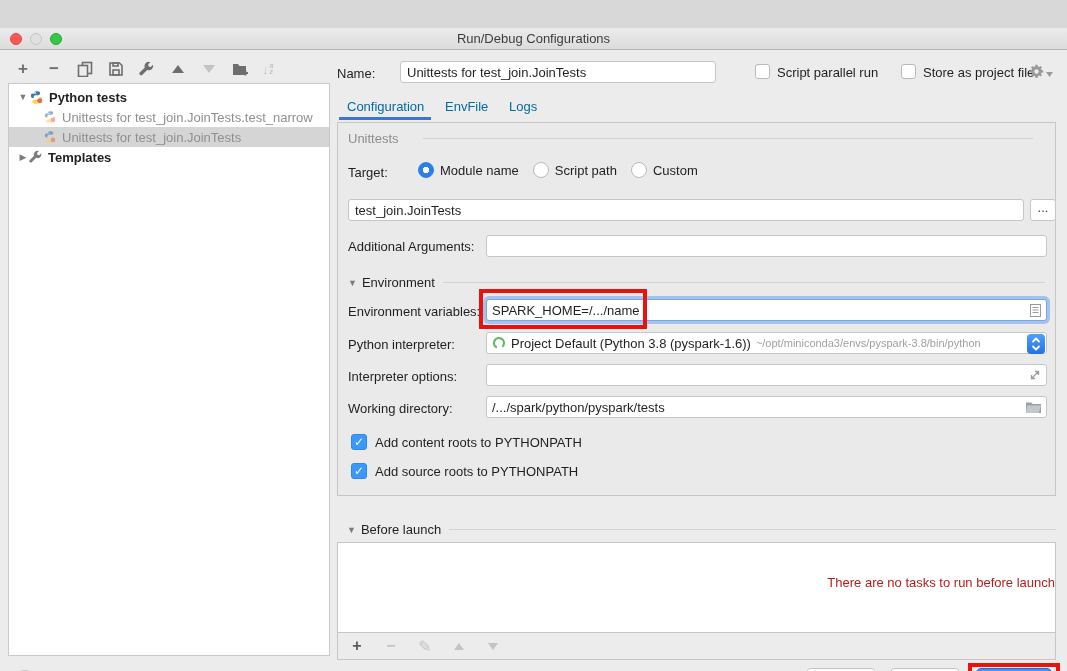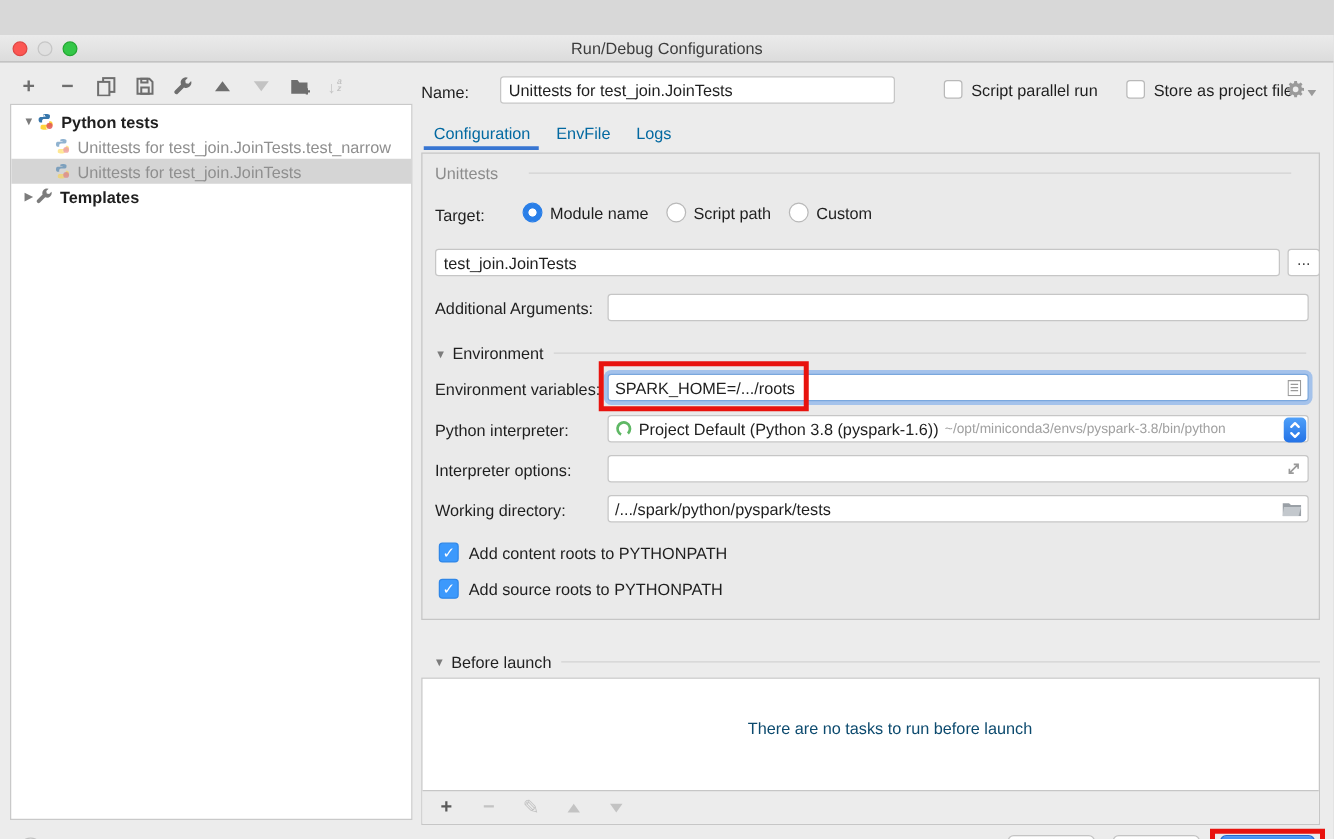--- a/index.html
+++ b/index.html
@@ -71,21 +71,21 @@
   .fieldwrap .greypath{color:#a0a0a0;font-size:11px;margin-left:5px;white-space:nowrap;overflow:hidden;}
   .stepper{position:absolute;right:1px;top:1px;width:18px;height:20px;border-radius:4px;
     background:linear-gradient(#4fa0f9,#2372e6);display:flex;flex-direction:column;align-items:center;justify-content:center;}
   .redbox{position:absolute;border:4px solid #e8130e;z-index:20;pointer-events:none;}
   .cbrow{position:absolute;display:flex;align-items:center;}
   .cbrow .cbx{width:16px;height:16px;border-radius:3px;background:#3c99fc;border:1px solid #2f87e8;color:#fff;
     font-size:12px;display:flex;align-items:center;justify-content:center;flex:none;}
   .cbrow span.lbl{margin-left:8px;}
   
   .tasksbox{position:absolute;left:337px;top:514px;width:719px;height:118px;border:1px solid #c6c6c6;background:#fff;}
-  .tasksmsg{position:absolute;left:0;right:0;top:32px;text-align:center;color:#0c4a6e;padding-left:31px;}
+  .tasksmsg{position:absolute;left:0;right:0;top:32px;text-align:right;color:#b91c1c;padding-left:31px;}
   .taskbar{position:absolute;left:0;right:0;bottom:0;height:27px;background:#ececec;border-top:1px solid #c6c6c6;
     display:flex;align-items:center;gap:16px;padding-left:10px;}
   .taskbar .tbi{font-size:16px;}
   .taskbar .dark{color:#5a5a5a;}
   .tri-up.small{border-left-width:5px;border-right-width:5px;border-bottom:7px solid #c3c3c3;}
   .tri-down.small{border-left-width:5px;border-right-width:5px;border-top:7px solid #c3c3c3;}
   
   .btn{position:absolute;height:16px;border-radius:5px;background:linear-gradient(#ffffff,#f4f4f4);
     border:1px solid #c4c4c4;font-family:inherit;font-size:13px;color:#1f1f1f;line-height:21px;}
   .btn.primary{background:linear-gradient(#4796f8,#2173e4);border:1px solid #2268cf;color:#fff;}
@@ -244,21 +244,21 @@
     <input class="tfield" style="left: 148px; top: 112px; width: 561px; position: absolute;" readonly="" value="">
 
     <div class="grouphead" style="left:10px;top:152px;right:10px;">
       <span class="twisty-small">▼</span>
       <span class="gh-label">Environment</span>
       <span class="gh-line"></span>
     </div>
 
     <div class="flabel" style="left:10px;top:181px;">Environment variables:</div>
     <div class="fieldwrap focus" style="left:148px;top:176px;width:561px;">
-      <span class="ftext">SPARK_HOME=/.../roots</span>
+      <span class="ftext">SPARK_HOME=/.../name</span>
       <span>
         <svg width="11" height="13" viewBox="0 0 11 13" fill="none" stroke="#9a9a9a">
           <rect x="0.5" y="0.5" width="10" height="12"></rect>
             <path d="M2.5 3.5h6M2.5 6h6M2.5 8.5h6"></path>
         </svg>
       </span>
     </div>
     <div class="redbox" style="left:141px;top:166px;width:168px;height:40px;"></div>
 
     <div class="flabel" style="left:10px;top:214px;">Python interpreter:</div>

